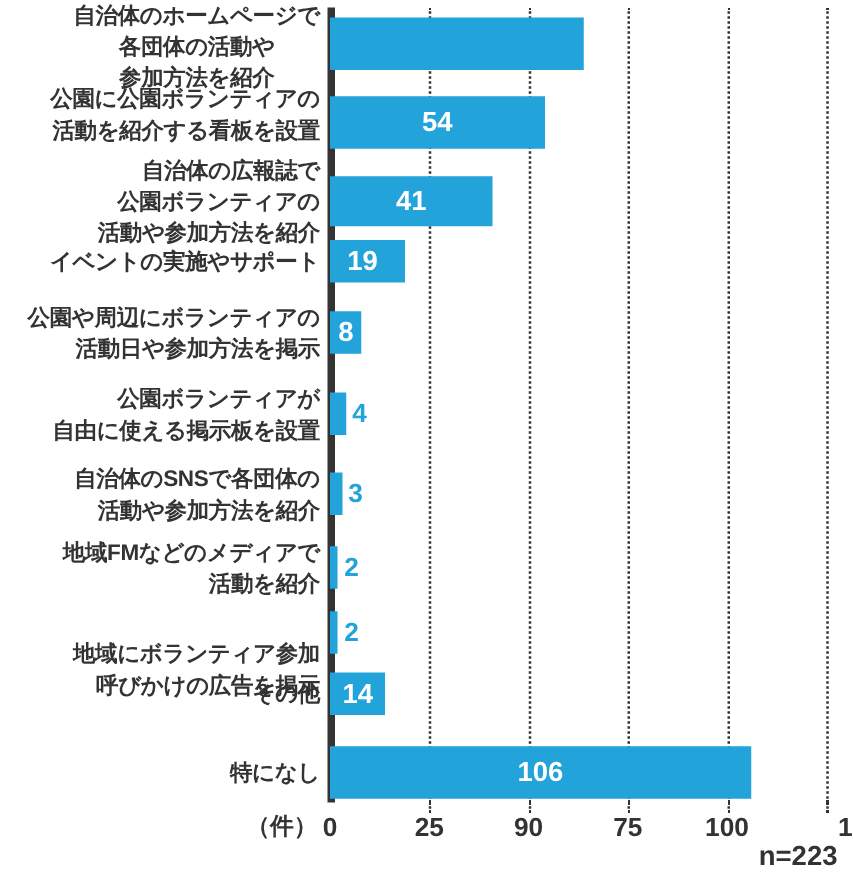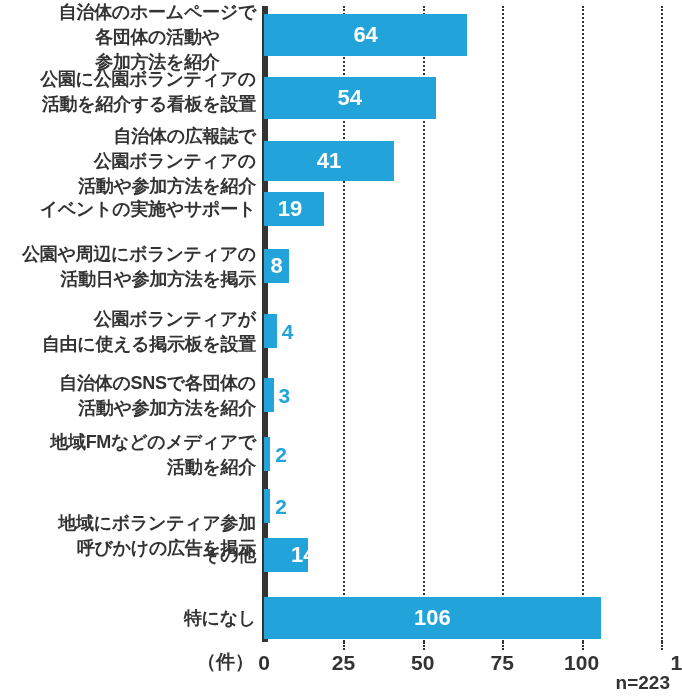--- a/index.html
+++ b/index.html
@@ -134,21 +134,21 @@
     font-weight: bold;
     font-size: 19px;
     line-height: 1;
     color: #333333;
     white-space: nowrap;
   }
   .sample-size {
     position: absolute;
     right: 12px;
     top: 672px;
-    font-size: 19px;
+    font-size: 22px;
     font-weight: bold;
     color: #333333;
     white-space: nowrap;
     padding-left: 34px;
   }
 </style>
 </head>
 <body>
 
 <div id="chart-root">
@@ -162,21 +162,20 @@
         <div class="gridline" style="left: 581.6px;"></div>
         <div class="gridline" style="left: 661px;"></div>
       </div>
     <div id="rows">
         <div class="row-label" style="top: 0px; height: 75px; display: flex; align-items: center; justify-content: flex-end; text-align: center;">自治体のホームページで
 各団体の活動や
 参加方法を紹介</div>
         <div class="row" style="top: 14px; height: 42px;">
           <div class="bar-wrap" style="width: 397px;">
             <div class="bar" style="width: 203.264px; background: rgb(34, 163, 218);"></div>
-            <div class="bar-value inside" style="left: 0px; width: 203.264px; text-align: center;">64</div>
           </div>
         </div>
         <div class="row-label" style="top: 66px; height: 52px; display: flex; align-items: center; justify-content: flex-end;">公園に公園ボランティアの
 活動を紹介する看板を設置</div>
         <div class="row" style="top: 77px; height: 42px; padding-left: 30px;">
           <div class="bar-wrap" style="width: 397px;">
             <div class="bar" style="width: 171.504px; background: rgb(34, 163, 218);"></div>
             <div class="bar-value inside" style="left: 0px; width: 171.504px; text-align: center;">54</div>
           </div>
         </div>
@@ -233,41 +232,41 @@
         <div class="row" style="top: 489px; height: 34px;">
           <div class="bar-wrap" style="width: 397px;">
             <div class="bar" style="width: 6.352px; background: rgb(34, 163, 218);"></div>
             <div class="bar-value outside" style="left: 11.352px;">2</div>
           </div>
         </div>
         <div class="row-label" style="top: 538px; height: 34px; display: flex; align-items: center; justify-content: flex-end;">その他</div>
         <div class="row" style="top: 538px; height: 34px;">
           <div class="bar-wrap" style="width: 397px;">
             <div class="bar" style="width: 44.464px; background: rgb(34, 163, 218);"></div>
-            <div class="bar-value inside" style="left: 0px; width: 44.464px; text-align: center; padding-left: 17px;">14</div>
+            <div class="bar-value inside" style="left: 0px; width: 44.464px; text-align: center;">14</div>
           </div>
         </div>
         <div class="row-label" style="top: 598px; height: 40px; display: flex; align-items: center; justify-content: flex-end;">特になし</div>
         <div class="row" style="top: 597px; height: 42px;">
           <div class="bar-wrap" style="width: 397px;">
             <div class="bar" style="width: 336.656px; background: rgb(34, 163, 218);"></div>
             <div class="bar-value inside" style="left: 0px; width: 336.656px; text-align: center;">106</div>
           </div>
         </div>
       </div>
   </div>
 
   <div class="x-axis">
     <span class="unit-label">（件）</span>
     <div id="ticks">
         <div class="tick-label" style="left: 264px;">0</div>
         <div class="tick-mark" style="left: 343.4px;"></div>
         <div class="tick-label" style="left: 343.4px;">25</div>
         <div class="tick-mark" style="left: 422.8px;"></div>
-        <div class="tick-label" style="left: 422.8px;">50</div>
+        <div class="tick-label" style="left: 422.8px;">90</div>
         <div class="tick-mark" style="left: 502.2px;"></div>
         <div class="tick-label" style="left: 502.2px;">75</div>
         <div class="tick-mark" style="left: 581.6px;"></div>
         <div class="tick-label" style="left: 581.6px;">100</div>
         <div class="tick-mark" style="left: 661px;"></div>
         <div class="tick-label" style="left: 688px;">125</div>
       </div>
   </div>
 
   <div class="sample-size">n=223</div>

